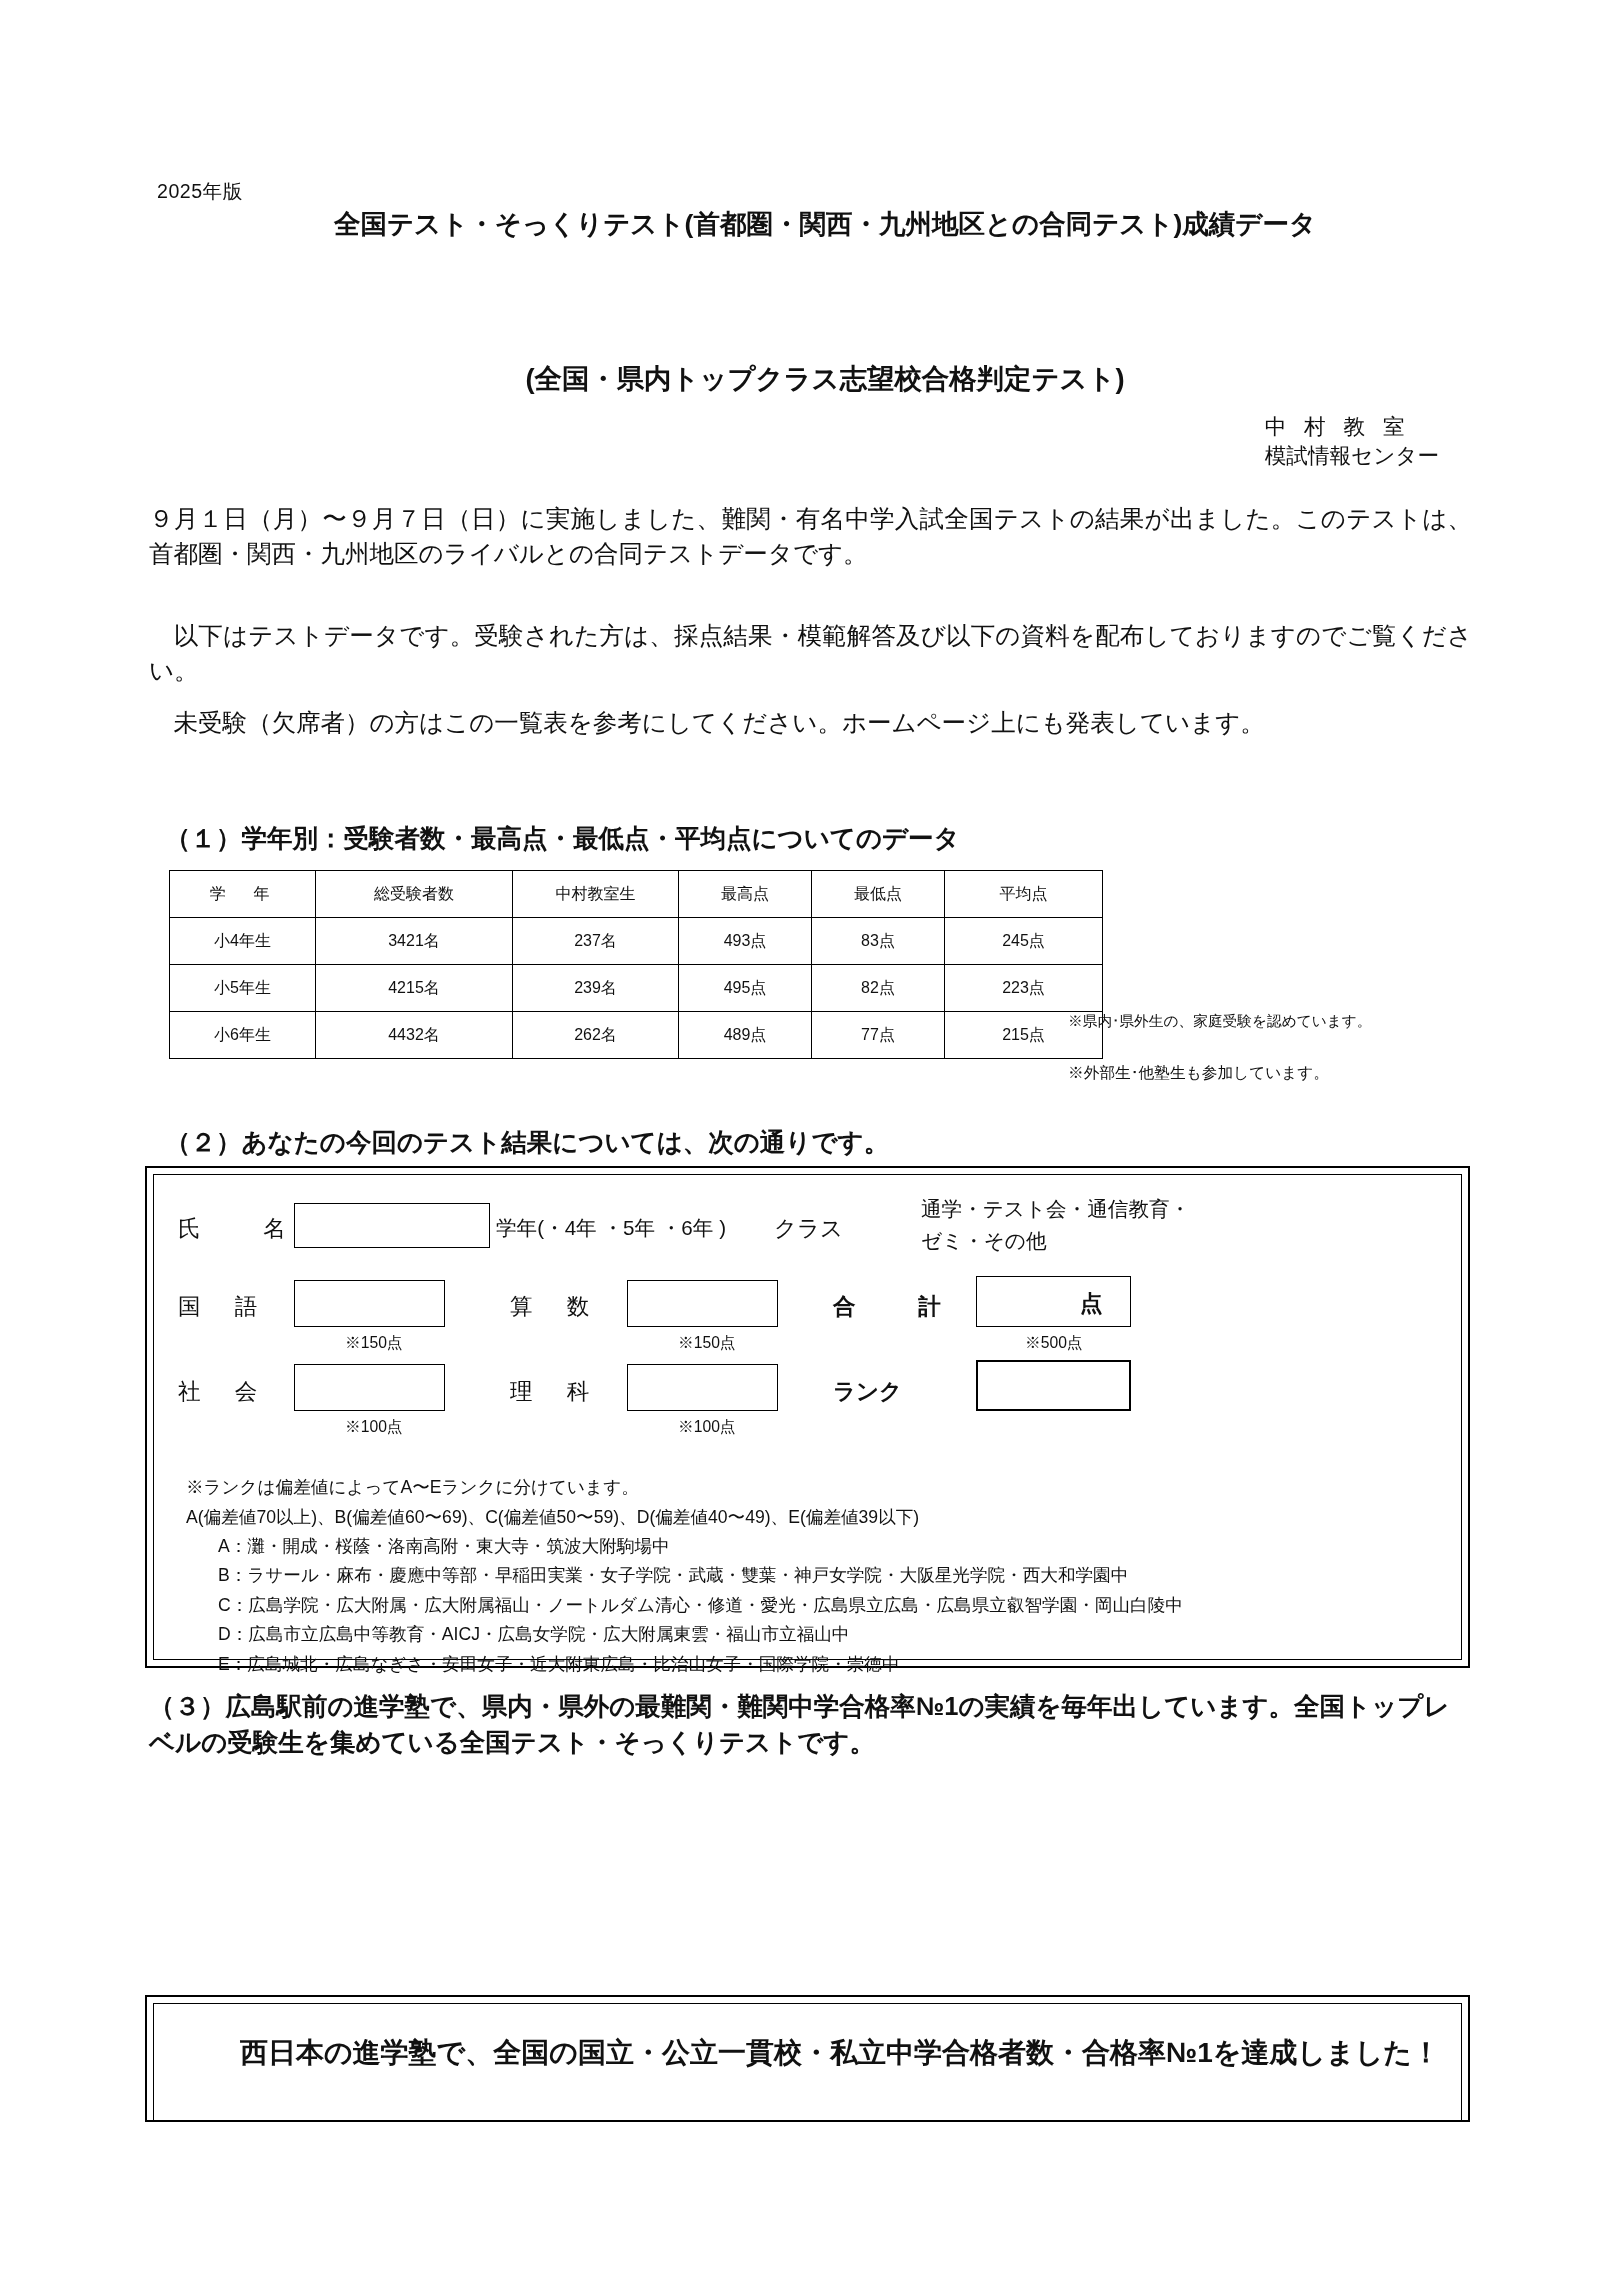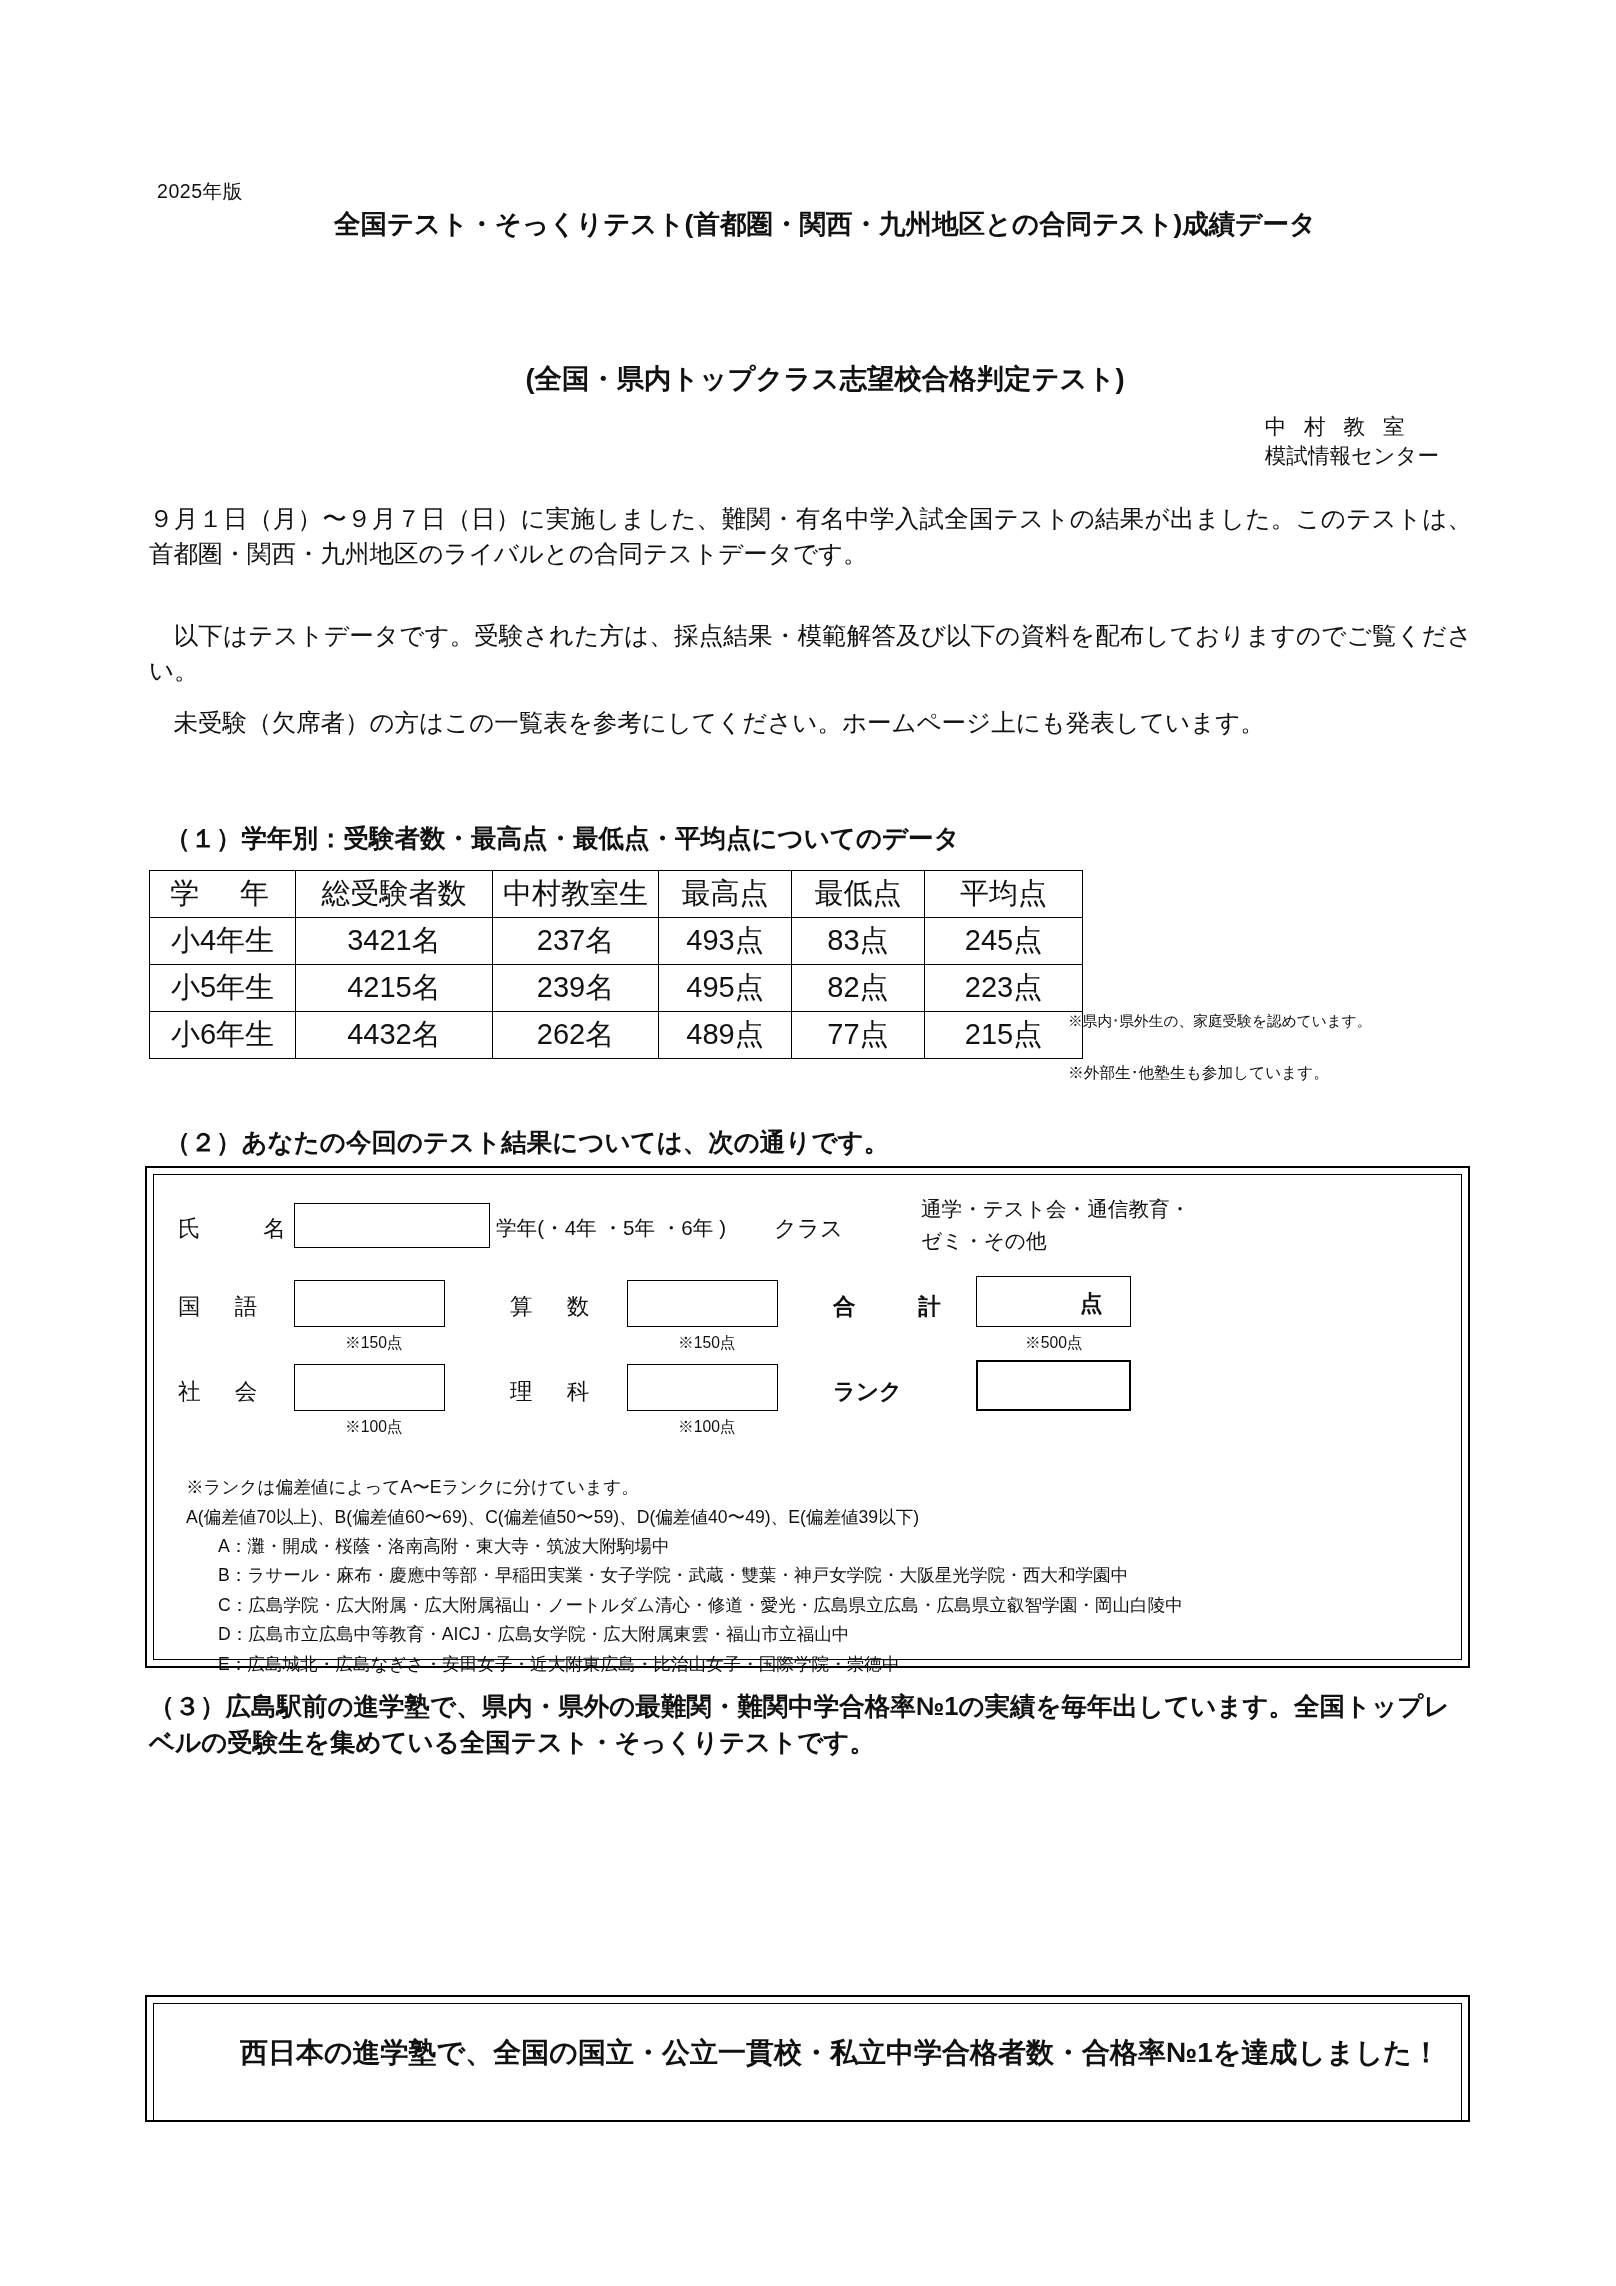--- a/index.html
+++ b/index.html
@@ -91,21 +91,22 @@
   .sec2-title { top: 1125px; }
 
   
   .tbl-wrap {
     position: absolute;
     left: 149px;
     top: 870px;
   }
   table.data {
     border-collapse: collapse;
-    font-size: 29px;
+    font-size: 16px;
+    margin-left: 20px;
   }
   table.data td, table.data th {
     border: 1.5px solid #000;
     text-align: center;
     font-weight: normal;
     padding: 0;
     height: 46px;
   }
   table.data thead td {
     font-weight: normal;

